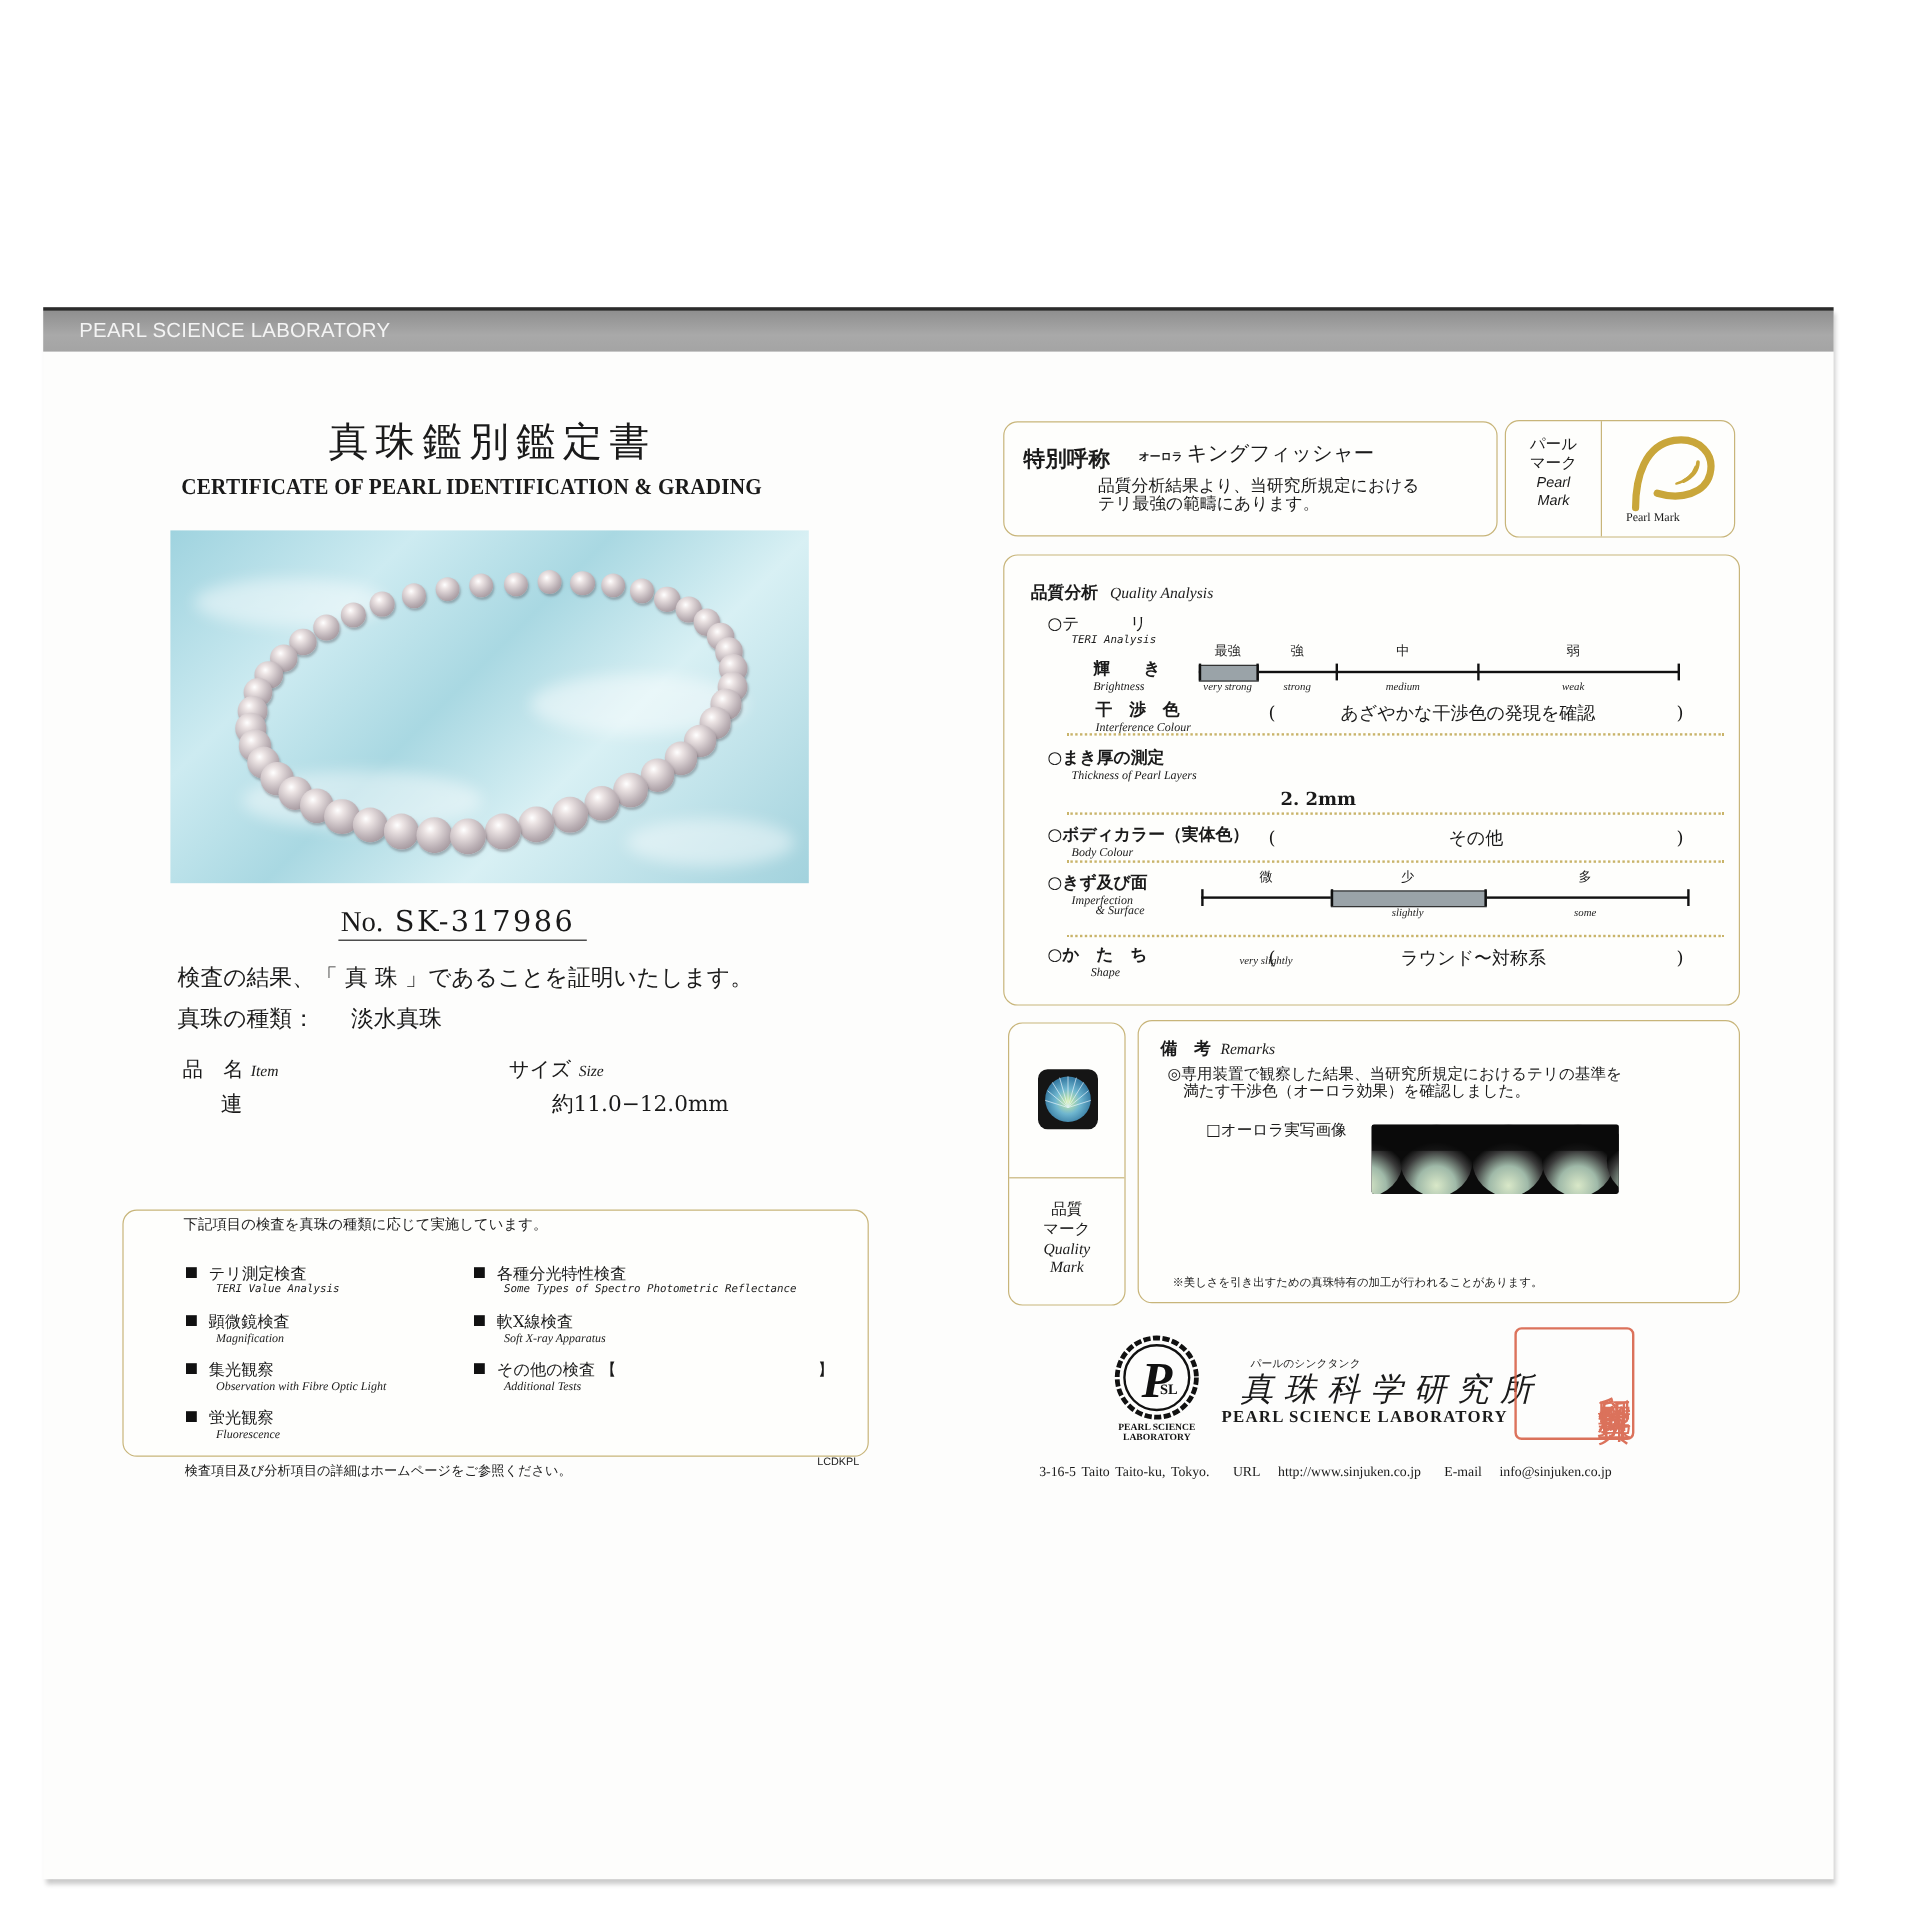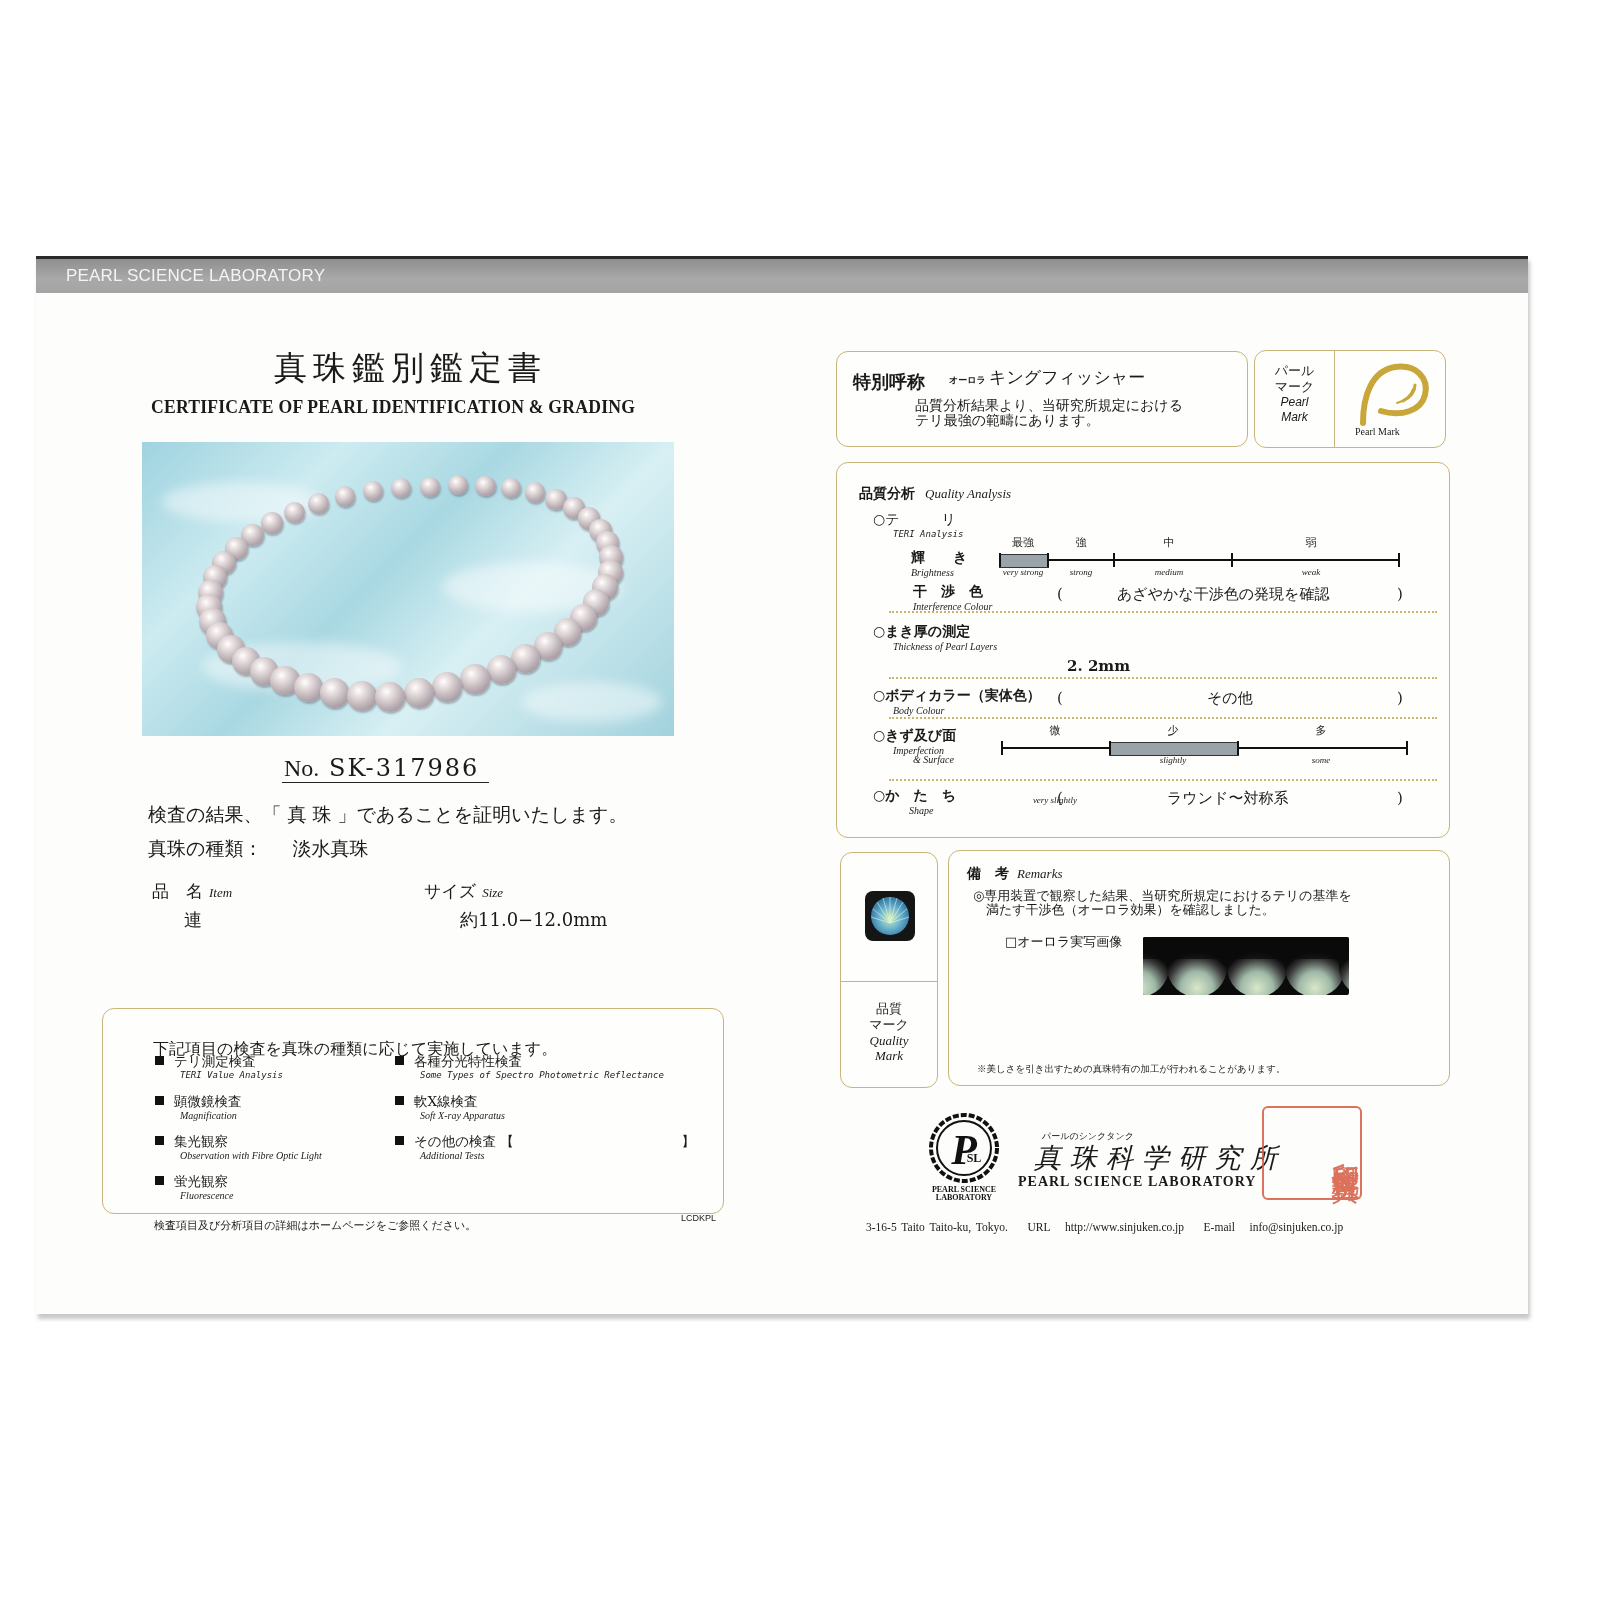--- a/index.html
+++ b/index.html
@@ -1,36 +1,36 @@
 <!DOCTYPE html>
 <html><head>
 <meta charset="utf-8">
 <style>
   html,body{margin:0;padding:0;}
   body{width:1600px;height:1600px;background:#ffffff;position:relative;overflow:hidden;font-family:"DejaVu Serif",serif;color:#1a1a1a;}
-  .sheet{position:absolute;left:36px;top:256px;width:1492px;height:1058px;background:#fdfdfc;box-shadow:2px 5px 4px rgba(0,0,0,0.22);}
+  .sheet{position:absolute;left:36px;top:256px;width:1492px;height:1310px;background:#fdfdfc;box-shadow:2px 5px 4px rgba(0,0,0,0.22);}
   .topbar{position:absolute;left:0;top:0;width:100%;height:34px;background:linear-gradient(#8f8f8f,#a9a9a9 60%,#a4a4a4);border-top:3px solid #2b2b2b;}
   .topbar span{position:absolute;left:30px;top:7px;font-family:"Liberation Sans",sans-serif;font-size:17px;color:#f4f4f4;letter-spacing:0.2px;}
   .abs{position:absolute;}
   .title-jp{left:238px;top:90px;font-size:33px;letter-spacing:6px;font-family:"DejaVu Serif",serif;}
   .title-en{left:115px;top:140px;font-size:19px;font-family:"Liberation Serif",serif;font-weight:bold;letter-spacing:0.2px;transform:scaleX(0.93);transform-origin:left;}
   .photo{left:106px;top:186px;width:532px;height:294px;overflow:hidden;background:linear-gradient(135deg,#9fd3df 0%,#cdebf1 25%,#a9d8e2 45%,#d8f0f4 65%,#a2d2dd 100%);}
   .photo .streak{position:absolute;background:rgba(255,255,255,0.45);border-radius:50%;filter:blur(6px);}
   .pearl{position:absolute;border-radius:50%;background:radial-gradient(circle at 38% 32%,#ffffff 0%,#ece4e4 18%,#b9aeb3 60%,#8f8289 100%);box-shadow:1px 2px 2px rgba(70,60,70,0.35);}
   .certno{left:246px;top:498px;font-size:24px;letter-spacing:2px;border-bottom:1.5px solid #222;padding:0 10px 0 2px;font-family:"DejaVu Serif",serif;}
   .certno .no{font-family:"Liberation Serif",serif;letter-spacing:0;}
   .line1{left:112px;top:546px;font-size:19px;}
   .line2{left:112px;top:580px;font-size:19px;}
   .line2 .val{margin-left:30px;}
   .lbl{font-size:17px;}
   .lbl i{font-family:"Liberation Serif",serif;font-size:13px;margin-left:6px;}
   .val18{font-size:18px;}
   .box{position:absolute;border:1.5px solid #c8b57a;border-radius:12px;background:#fefefc;}
   .tests{left:66px;top:752px;width:620px;height:204px;}
-  .tests .hdr{position:absolute;left:50px;top:30px;font-size:16px;}
+  .tests .hdr{position:absolute;left:50px;top:3px;font-size:12px;}
   .titem{position:absolute;font-size:13.5px;}
   .titem .sq{display:inline-block;width:9px;height:9px;background:#111;margin-right:10px;vertical-align:1px;}
   .titem .en{display:block;margin-left:25px;font-family:"Liberation Serif",serif;font-style:italic;font-size:10px;margin-top:-1px;}
   .mono-it{font-family:"DejaVu Sans Mono",monospace !important;font-size:9px !important;}
   .footnote-l{left:118px;top:962px;font-size:11px;}
   .code{left:645px;top:957px;font-size:9px;font-family:"Liberation Sans",sans-serif;}
   
   .special{left:800px;top:95px;width:410px;height:94px;}
   .special .t{position:absolute;left:16px;top:18px;font-size:18px;font-weight:bold;}
   .special .aurora{position:absolute;left:112px;top:22px;font-size:9px;font-weight:bold;}

